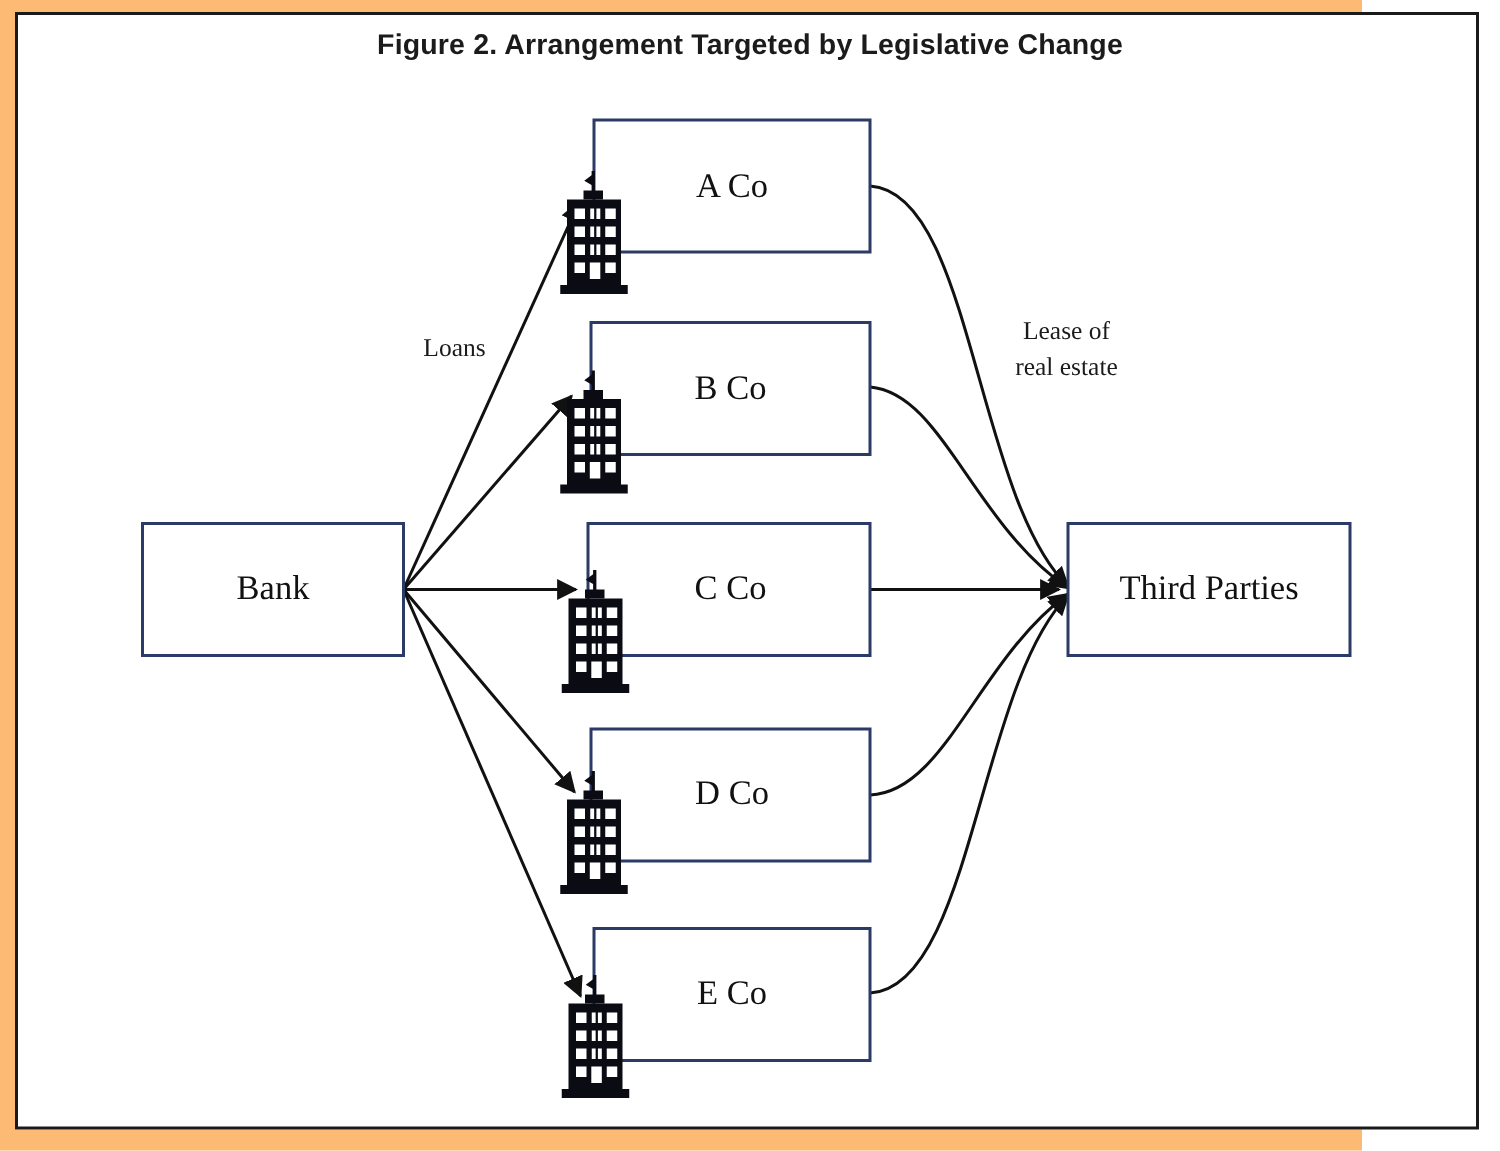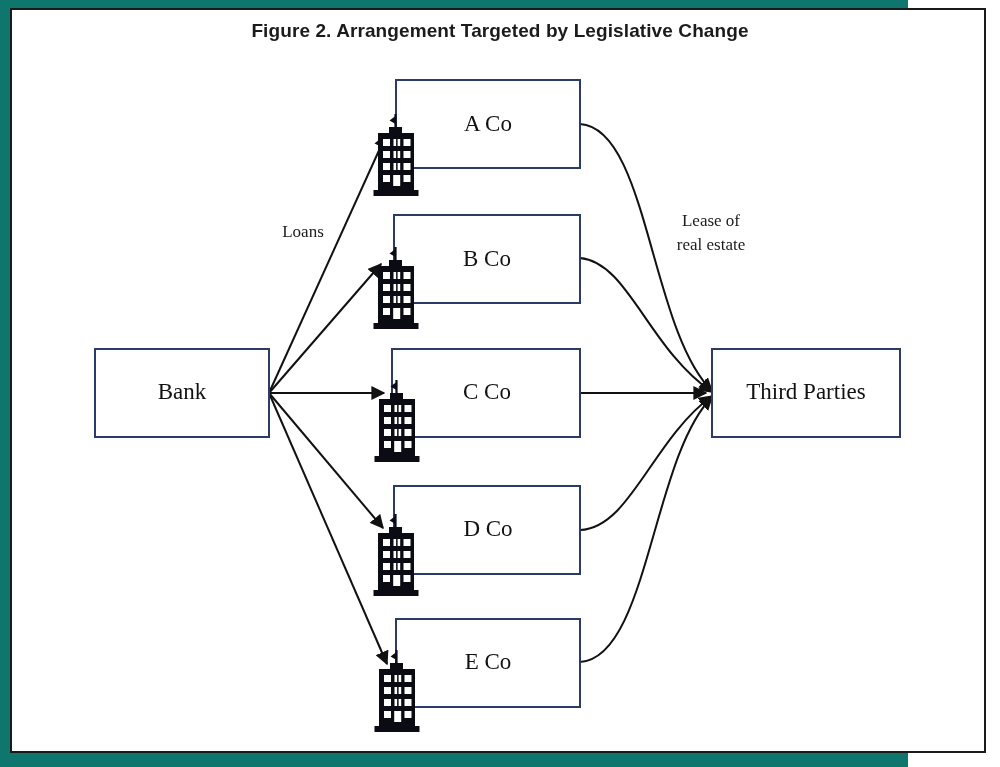--- a/index.html
+++ b/index.html
@@ -10,21 +10,21 @@
   body {
     width: 1000px;
     height: 767px;
     font-family: "Liberation Serif", serif;
     overflow: hidden;
   }
   #figure-root {
     position: relative;
     width: 908px;
     height: 767px;
-    background: #0f766e;
+    background: #fdba74;
   }
   
   #figure-frame {
     position: absolute;
     left: 10px;
     top: 8px;
     width: 976px;
     height: 745px;
     border: 2px solid #1a1a1a;
     box-sizing: border-box;

